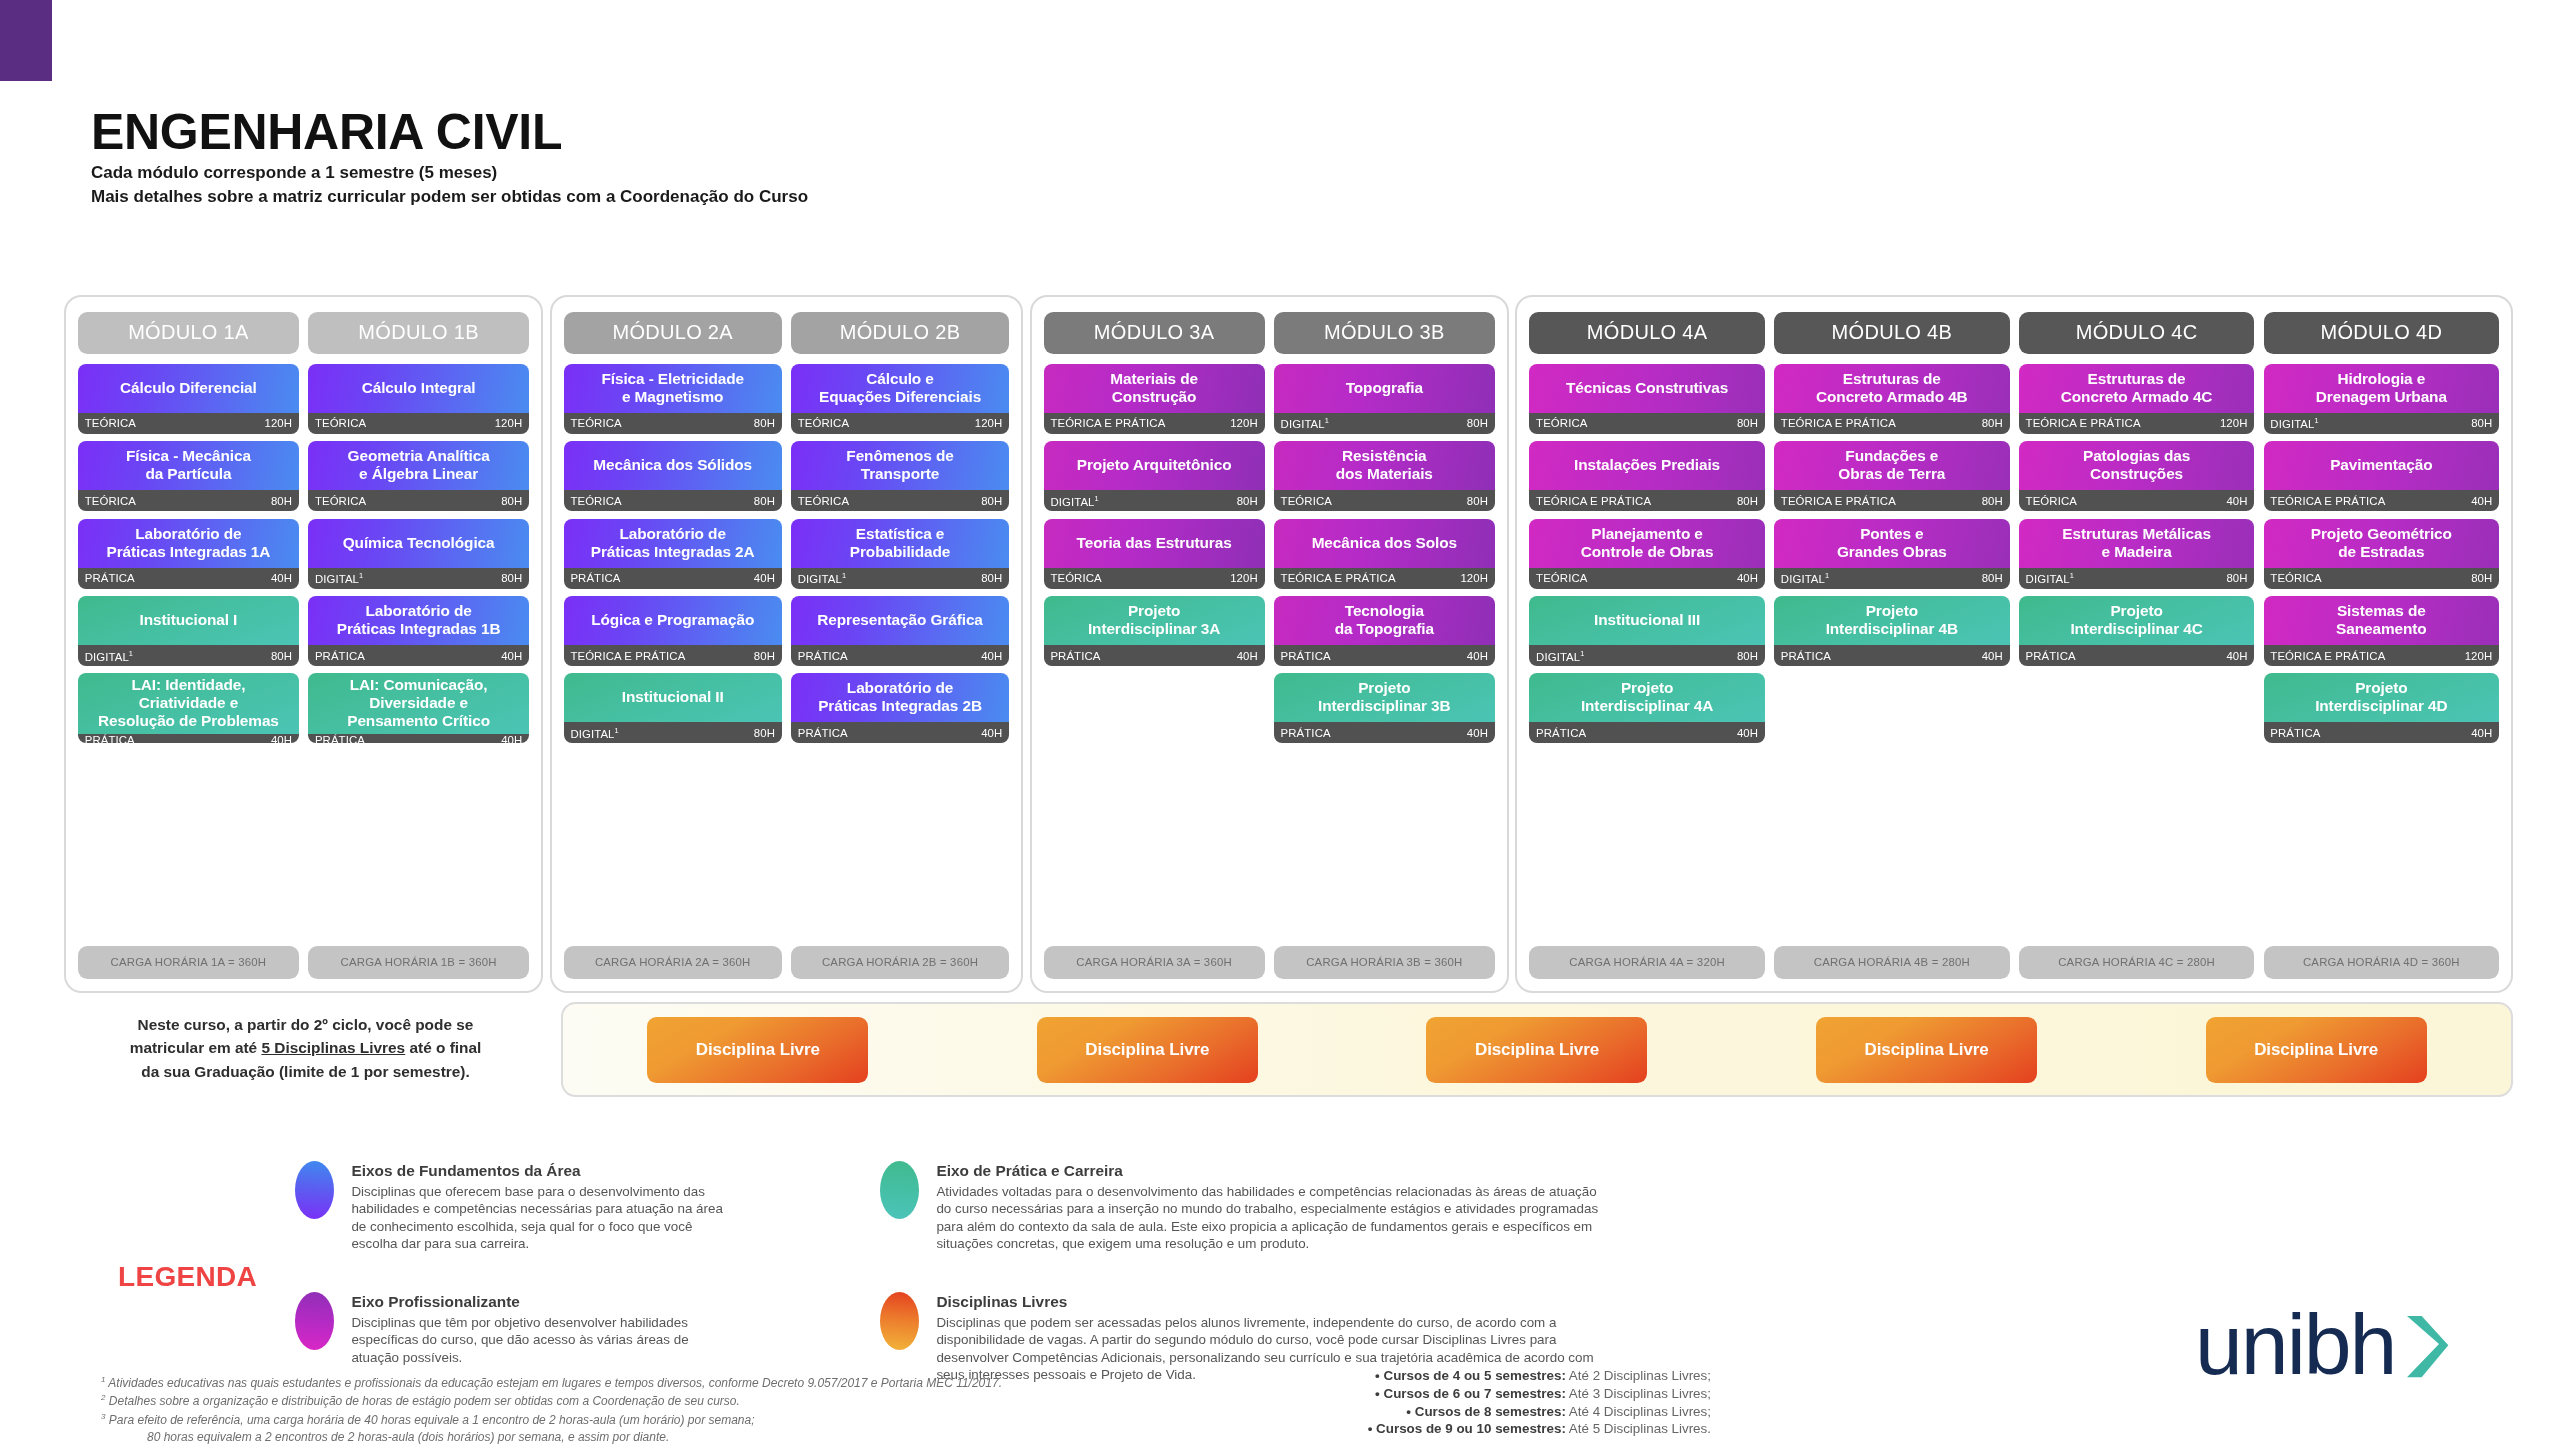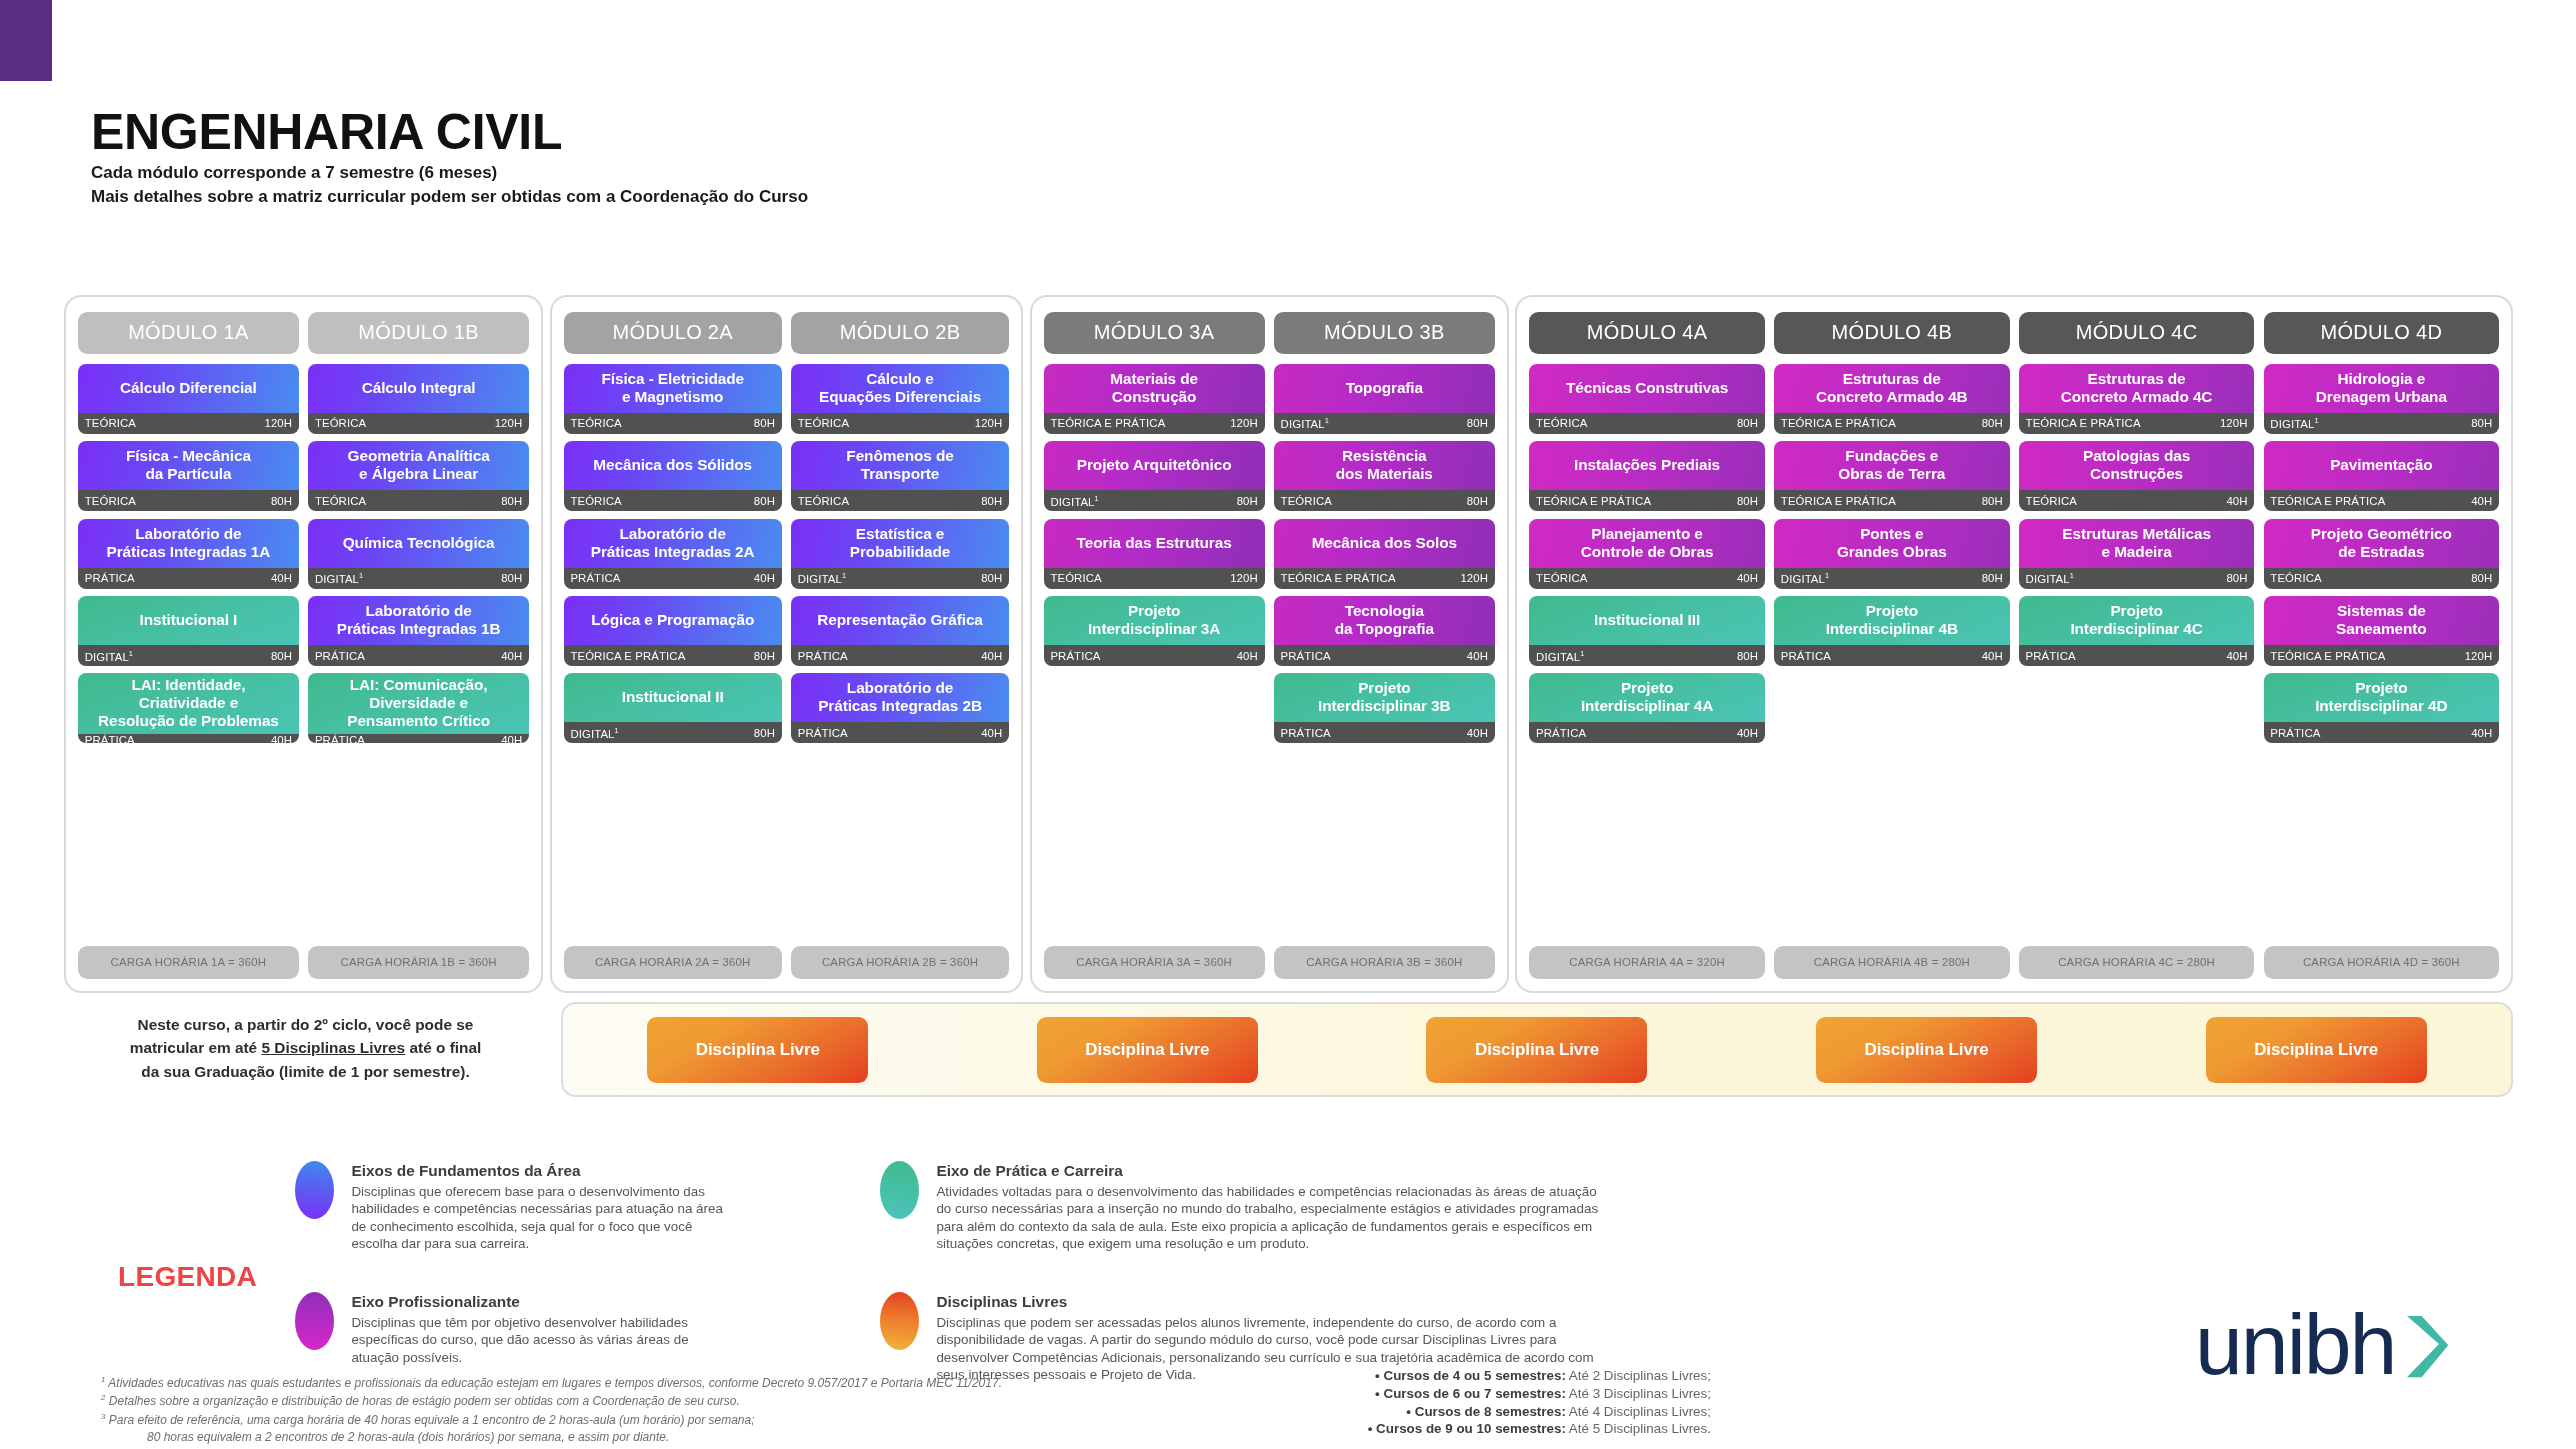--- a/index.html
+++ b/index.html
@@ -208,21 +208,21 @@
 </style>
 </head>
 <body>
 
 <div id="root">
 
   <div class="corner-accent"></div>
 
   <div class="header">
     <div class="course-title">ENGENHARIA CIVIL</div>
-    <div class="subtitle-line">Cada módulo corresponde a 7 semestre (6 meses)</div>
+    <div class="subtitle-line">Cada módulo corresponde a 1 semestre (5 meses)</div>
     <div class="subtitle-line second">Mais detalhes sobre a matriz curricular podem ser obtidas com a Coordenação do Curso</div>
   </div>
 
   <div class="cycles" id="cycles">
       <div class="cycle c1">
         <div class="module">
           <div class="module-header m-tone-1">MÓDULO 1A</div>
           <div class="courses">
             <div class="course">
               <div class="course-name ax-fund">Cálculo Diferencial</div>

